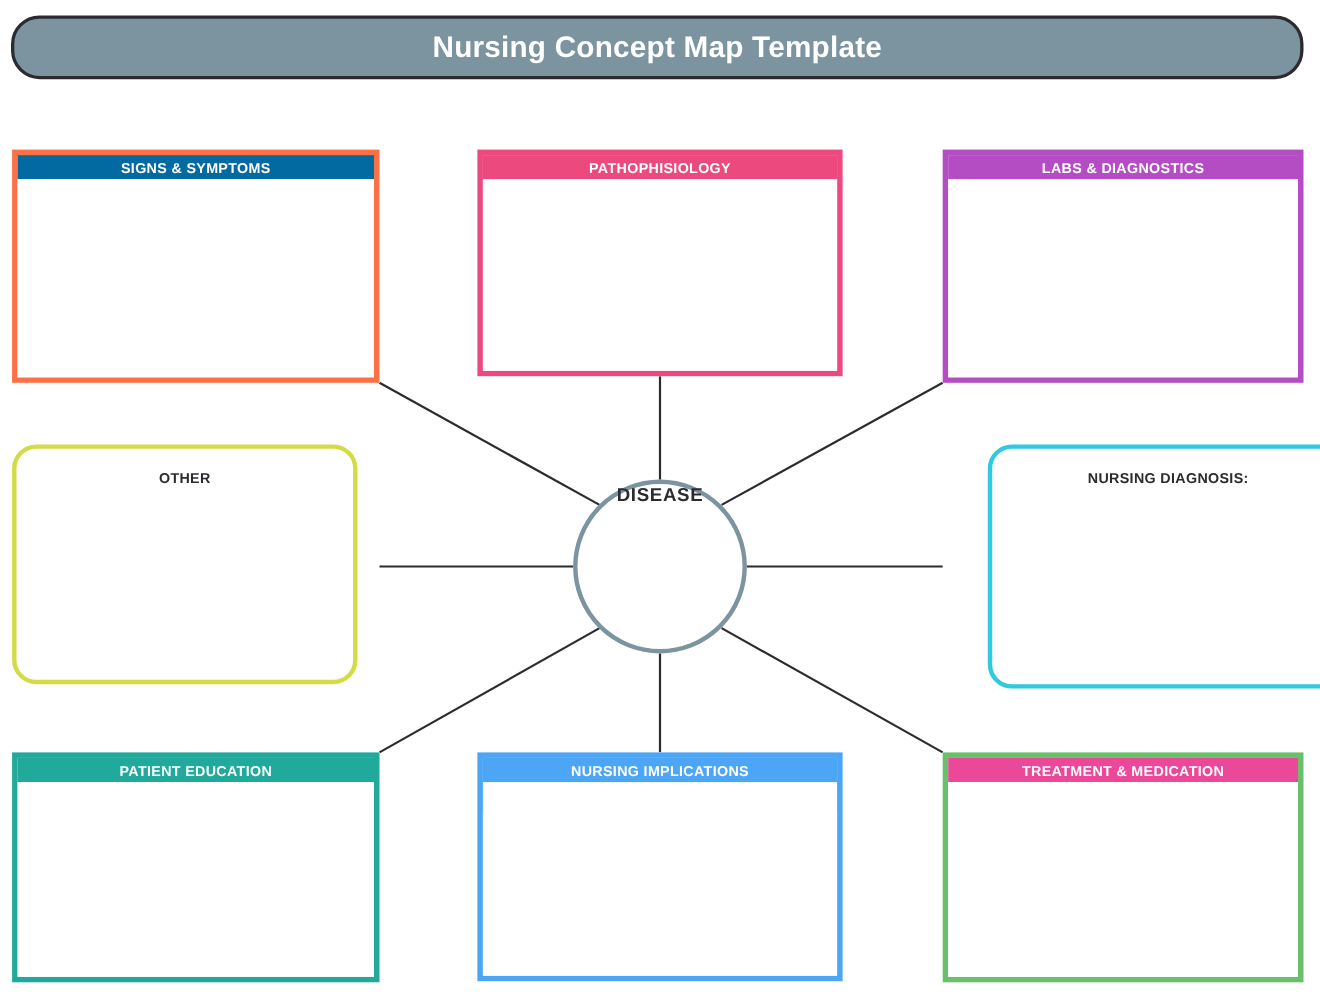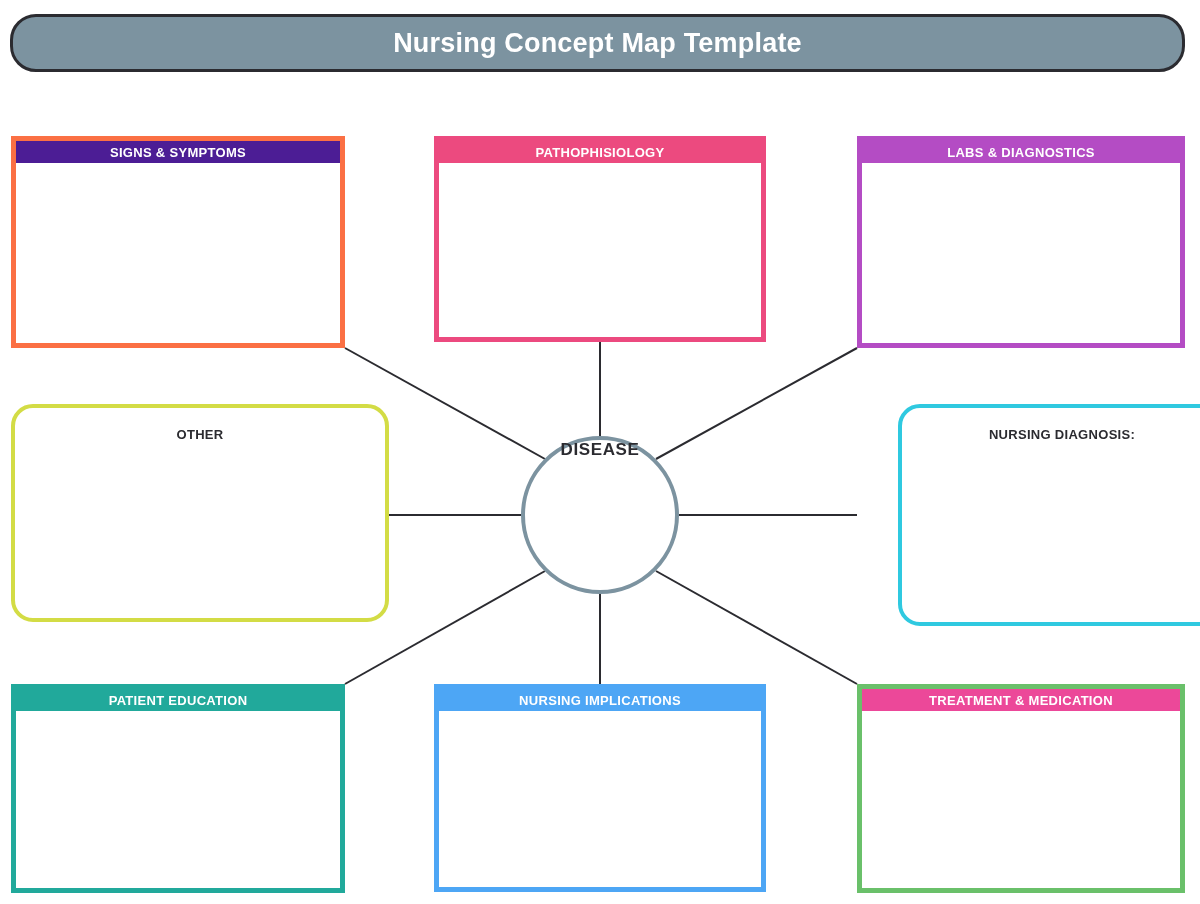--- a/index.html
+++ b/index.html
@@ -103,21 +103,21 @@
   }
   .card.outline .card-body {
     flex: 1 1 auto;
   }
 
   
   #card-signs            { left: 11px;  top: 136px; width: 334px; height: 212px; }
   #card-patho            { left: 434px; top: 136px; width: 332px; height: 206px; }
   #card-labs             { left: 857px; top: 136px; width: 328px; height: 212px; }
 
-  #card-other            { left: 11px;  top: 404px; width: 378px; height: 218px; gap: 24px; }
+  #card-other            { left: 11px;  top: 404px; width: 314px; height: 218px; gap: 24px; }
   #card-diagnosis        { left: 857px; top: 404px; width: 328px; height: 222px; }
 
   #card-education        { left: 11px;  top: 684px; width: 334px; height: 209px; }
   #card-implications     { left: 434px; top: 684px; width: 332px; height: 208px; gap: 26px; }
   #card-treatment        { left: 857px; top: 684px; width: 328px; height: 209px; }
 
   
   #centre-node {
     position: absolute;
     left: 521px;
@@ -161,21 +161,21 @@
     <line x1="679" y1="515" x2="857" y2="515" stroke="#2b2b30" stroke-width="2"></line>
 
     <line x1="545" y1="571" x2="345" y2="684" stroke="#2b2b30" stroke-width="2"></line>
 
     <line x1="600" y1="594" x2="600" y2="684" stroke="#2b2b30" stroke-width="2"></line>
 
     <line x1="656" y1="571" x2="857" y2="684" stroke="#2b2b30" stroke-width="2"></line>
   </svg>
 
   <div class="card bar" id="card-signs" style="border-color: rgb(251, 112, 68);">
-    <div class="card-header" style="background: #4c1d95; color: rgb(255, 255, 255);">SIGNS &amp; SYMPTOMS</div>
+    <div class="card-header" style="background: #0369a1; color: rgb(255, 255, 255);">SIGNS &amp; SYMPTOMS</div>
     <div class="card-body"></div>
   </div>
 
   <div class="card bar" id="card-labs" style="border-color: rgb(180, 76, 196);">
     <div class="card-header" style="background: rgb(180, 76, 196); color: rgb(255, 255, 255);">LABS &amp; DIAGNOSTICS</div>
     <div class="card-body"></div>
   </div>
 
   <div class="card bar" id="card-patho" style="border-color: rgb(236, 74, 127);">
     <div class="card-header" style="background: rgb(236, 74, 127); color: rgb(255, 255, 255);">PATHOPHISIOLOGY</div>

